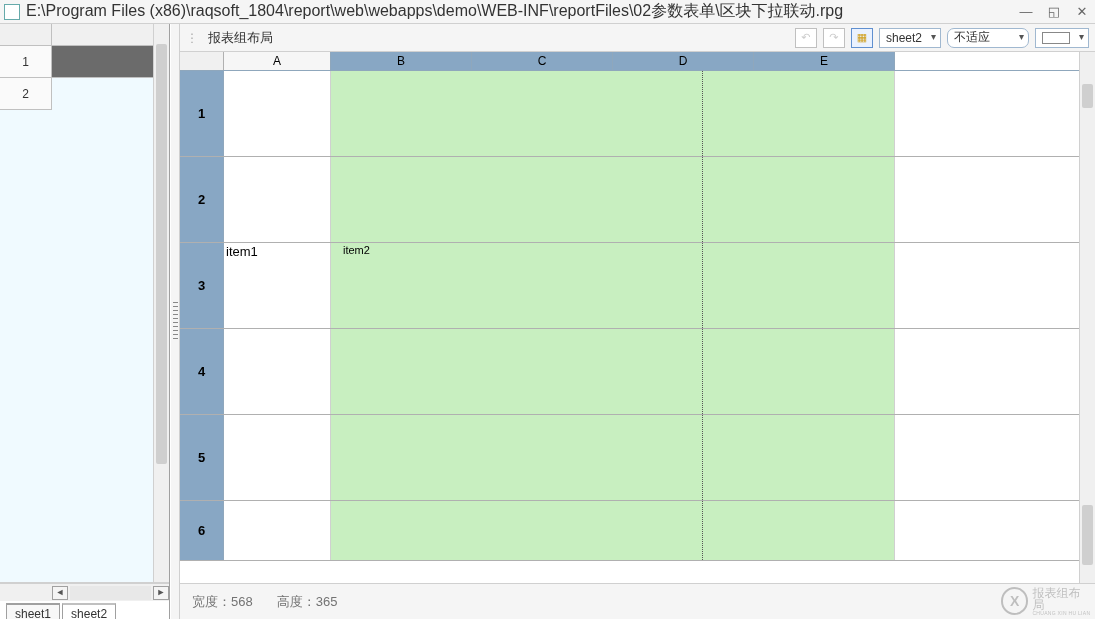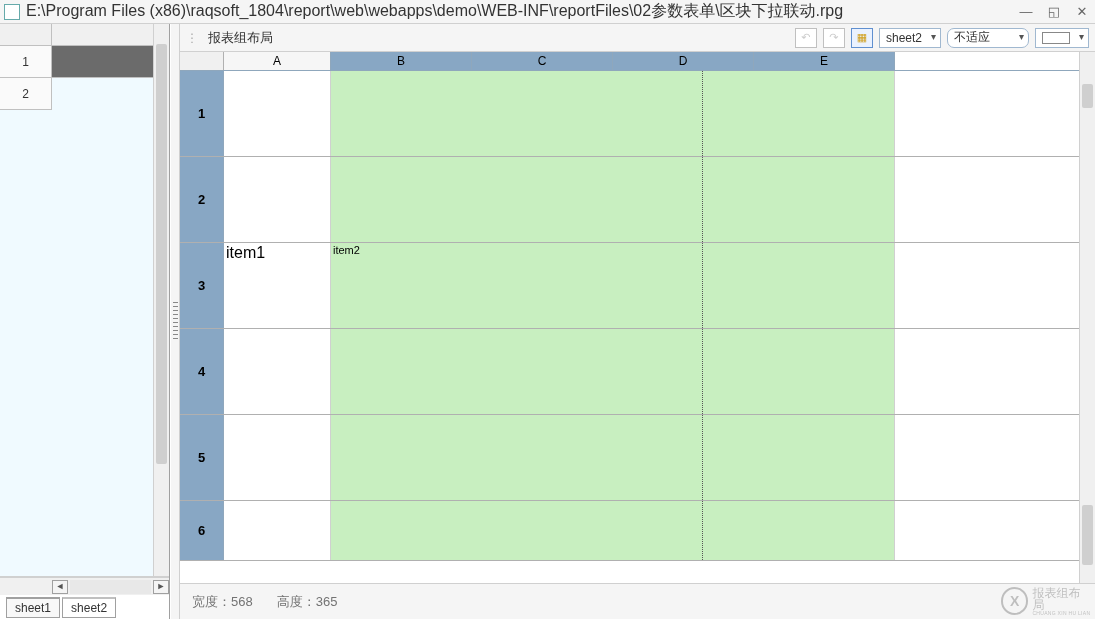--- a/index.html
+++ b/index.html
@@ -121,21 +121,21 @@
     font-size: 9px;
     color: #555;
     cursor: pointer;
   }
   .left-hscroll .htrack {
     flex: 1; height: 14px;
     background: #e8e8e8;
     margin: 0 2px;
   }
   .left-tabs {
-    height: 24px;
+    height: 18px;
     display: flex;
     align-items: flex-start;
     padding: 2px 6px;
     gap: 2px;
   }
   .left-tabs .lt {
     border: 1px solid #a0a0a0;
     border-top: 2px solid #a0a0a0;
     background: #f8f8f8;
     padding: 2px 8px;
@@ -290,24 +290,24 @@
     color: #000;
   }
   .gc.colA { width: 107px; background: #fff; }
   .gc.colBE { width: 564px; background: #c8efc0; position: relative; }
   .gc.colBE .dashline {
     position: absolute;
     top: 0; bottom: 0;
     left: 371px;
     border-left: 1px dotted #555;
   }
-  .gc.item1 { font-size: 16px; }
+  .gc.item1 { font-size: 13px; }
   .gc.colBE .item2txt {
     position: absolute;
-    left: 2px; top: 1px;
+    left: 12px; top: 1px;
     font-size: 11px;
   }
   .rp-vscroll {
     width: 16px;
     background: #f0f0f0;
     border-left: 1px solid #d0d0d0;
     position: relative;
   }
   .rp-vscroll .vt {
     position: absolute;

